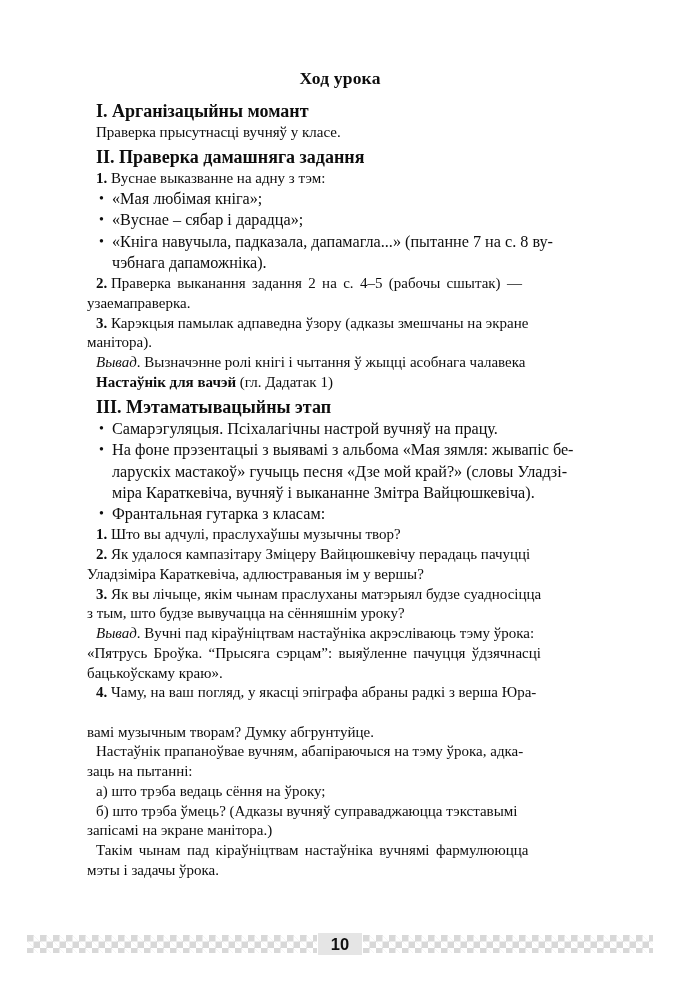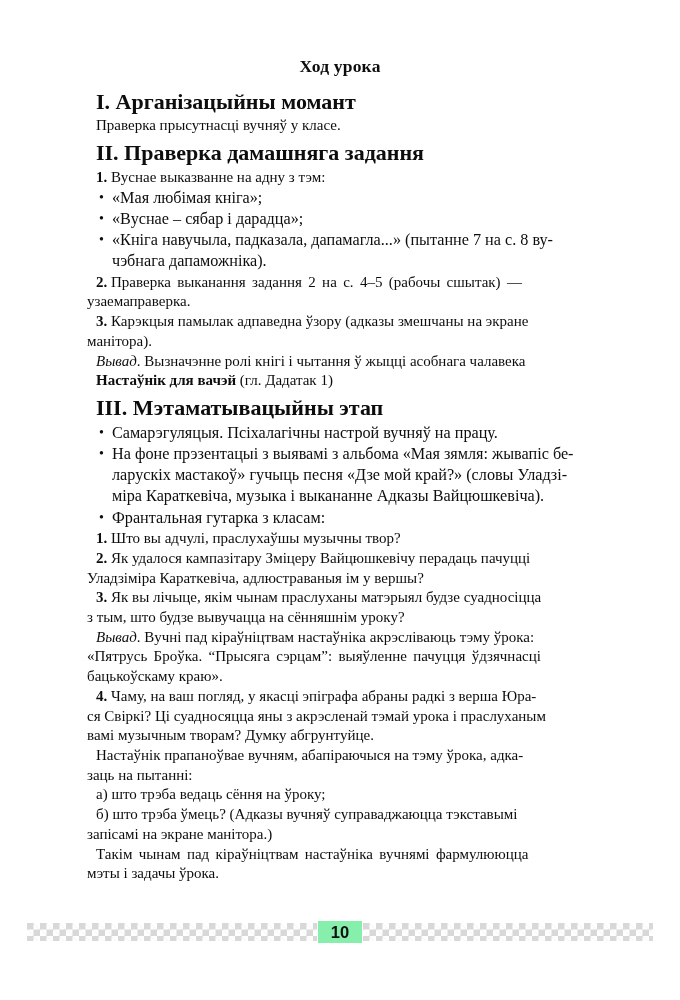--- a/index.html
+++ b/index.html
@@ -12,21 +12,21 @@
     width: 680px;
     height: 1000px;
     position: relative;
     font-family: "Liberation Serif", "DejaVu Serif", serif;
     color: #0d0d0d;
     overflow: hidden;
   }
 
   .page {
     position: absolute;
-    left: 0; top: 0;
+    left: 0; top: 12px;
     width: 680px;
     height: 836px;
     box-sizing: border-box;
     padding: 4px;
   }
 
   .content {
     position: absolute;
     left: 87px;
     top: 56px;
@@ -37,21 +37,21 @@
     text-align: center;
     font-weight: bold;
     font-size: 17.5px;
     letter-spacing: 0.2px;
     margin: 0 0 10px 0;
     line-height: 1.25;
   }
 
   .h-section {
     font-weight: bold;
-    font-size: 22px;
+    font-size: 18px;
     margin: 3px 0 0 0;
     line-height: 1.30;
     text-indent: 9px;
   }
 
   p.para {
     margin: 0;
     font-size: 15px;
     line-height: 1.315;
     text-align: justify;
@@ -124,21 +124,21 @@
   .footer-pagenum {
     position: absolute;
     left: 318px;
     top: 0px;
     width: 44px;
     text-align: center;
     font-family: "Liberation Sans", "DejaVu Sans", sans-serif;
     font-weight: bold;
     font-size: 16.5px;
     color: #111111;
-    background: #86efac;
+    background: #e5e5e5;
     line-height: 22px;
   }
 </style>
 </head>
 <body>
 
 <div class="page">
 
   <div class="content">
 
@@ -162,33 +162,33 @@
     <p class="para"><span class="num">3.</span> <span>Карэкцыя памылак адпаведна ўзору (адказы змешчаны на экране</span><br><span>манітора).</span></p>
 
     <p class="para"><span class="ital">Вывад</span><span>. Вызначэнне ролі кнігі і чытання ў жыцці асобнага чалавека</span><br></p>
 
     <p class="para"><span class="bold">Настаўнік для вачэй</span><span> (гл. Дадатак 1)</span></p>
 
     <div class="h-section">III. Мэтаматывацыйны этап</div>
 
     <ul class="bullets">
       <li><span class="bullet-dot">•</span><span>Самарэгуляцыя. Псіхалагічны настрой вучняў на працу.</span></li>
-      <li><span class="bullet-dot">•</span><span>На фоне прэзентацыі з выявамі з альбома «Мая зямля: жывапіс бе-</span><br><span>ларускіх мастакоў» гучыць песня «Дзе мой край?» (словы Уладзі-</span><br><span>міра Караткевіча, музыка і выкананне Адказы Вайцюшкевіча).</span></li>
+      <li><span class="bullet-dot">•</span><span>На фоне прэзентацыі з выявамі з альбома «Мая зямля: жывапіс бе-</span><br><span>ларускіх мастакоў» гучыць песня «Дзе мой край?» (словы Уладзі-</span><br><span>міра Караткевіча, вучняў і выкананне Змітра Вайцюшкевіча).</span></li>
       <li><span class="bullet-dot">•</span><span>Франтальная гутарка з класам:</span></li>
     </ul>
 
     <p class="para"><span class="num">1.</span> <span>Што вы адчулі, праслухаўшы музычны твор?</span></p>
 
     <p class="para"><span class="num">2.</span> <span>Як удалося кампазітару Зміцеру Вайцюшкевічу перадаць пачуцці</span><br><span>Уладзіміра Караткевіча, адлюстраваныя ім у вершы?</span></p>
 
     <p class="para"><span class="num">3.</span> <span>Як вы лічыце, якім чынам праслуханы матэрыял будзе суадносіцца</span><br><span>з тым, што будзе вывучацца на сённяшнім уроку?</span></p>
 
     <p class="para"><span class="ital">Вывад</span><span>. Вучні пад кіраўніцтвам настаўніка акрэсліваюць тэму ўрока:</span><br><span class="j-wide">«Пятрусь Броўка. “Прысяга сэрцам”: выяўленне пачуцця ўдзячнасці</span><br><span>бацькоўскаму краю».</span></p>
 
-    <p class="para"><span class="num">4.</span> <span>Чаму, на ваш погляд, у якасці эпіграфа абраны радкі з верша Юра-</span><br><span>ся Свіркі? Ці суадносяцца яны з акрэсленай тэмай урока і праслуханым</span><br><span>вамі музычным творам? Думку абгрунтуйце.</span></p>
+    <p class="para"><span class="num">4.</span> <span>Чаму, на ваш погляд, у якасці эпіграфа абраны радкі з верша Юра-</span><br><br><span>вамі музычным творам? Думку абгрунтуйце.</span></p>
 
     <p class="para"><span>Настаўнік прапаноўвае вучням, абапіраючыся на тэму ўрока, адка-</span><br><span>заць на пытанні:</span></p>
 
     <p class="para">а) што трэба ведаць сёння на ўроку;</p>
 
     <p class="para"><span>б) што трэба ўмець? (Адказы вучняў суправаджаюцца тэкставымі</span><br><span>запісамі на экране манітора.)</span></p>
 
     <p class="para"><span class="j-wide">Такім чынам пад кіраўніцтвам настаўніка вучнямі фармулююцца</span><br><span>мэты і задачы ўрока.</span></p>
 
   </div>

